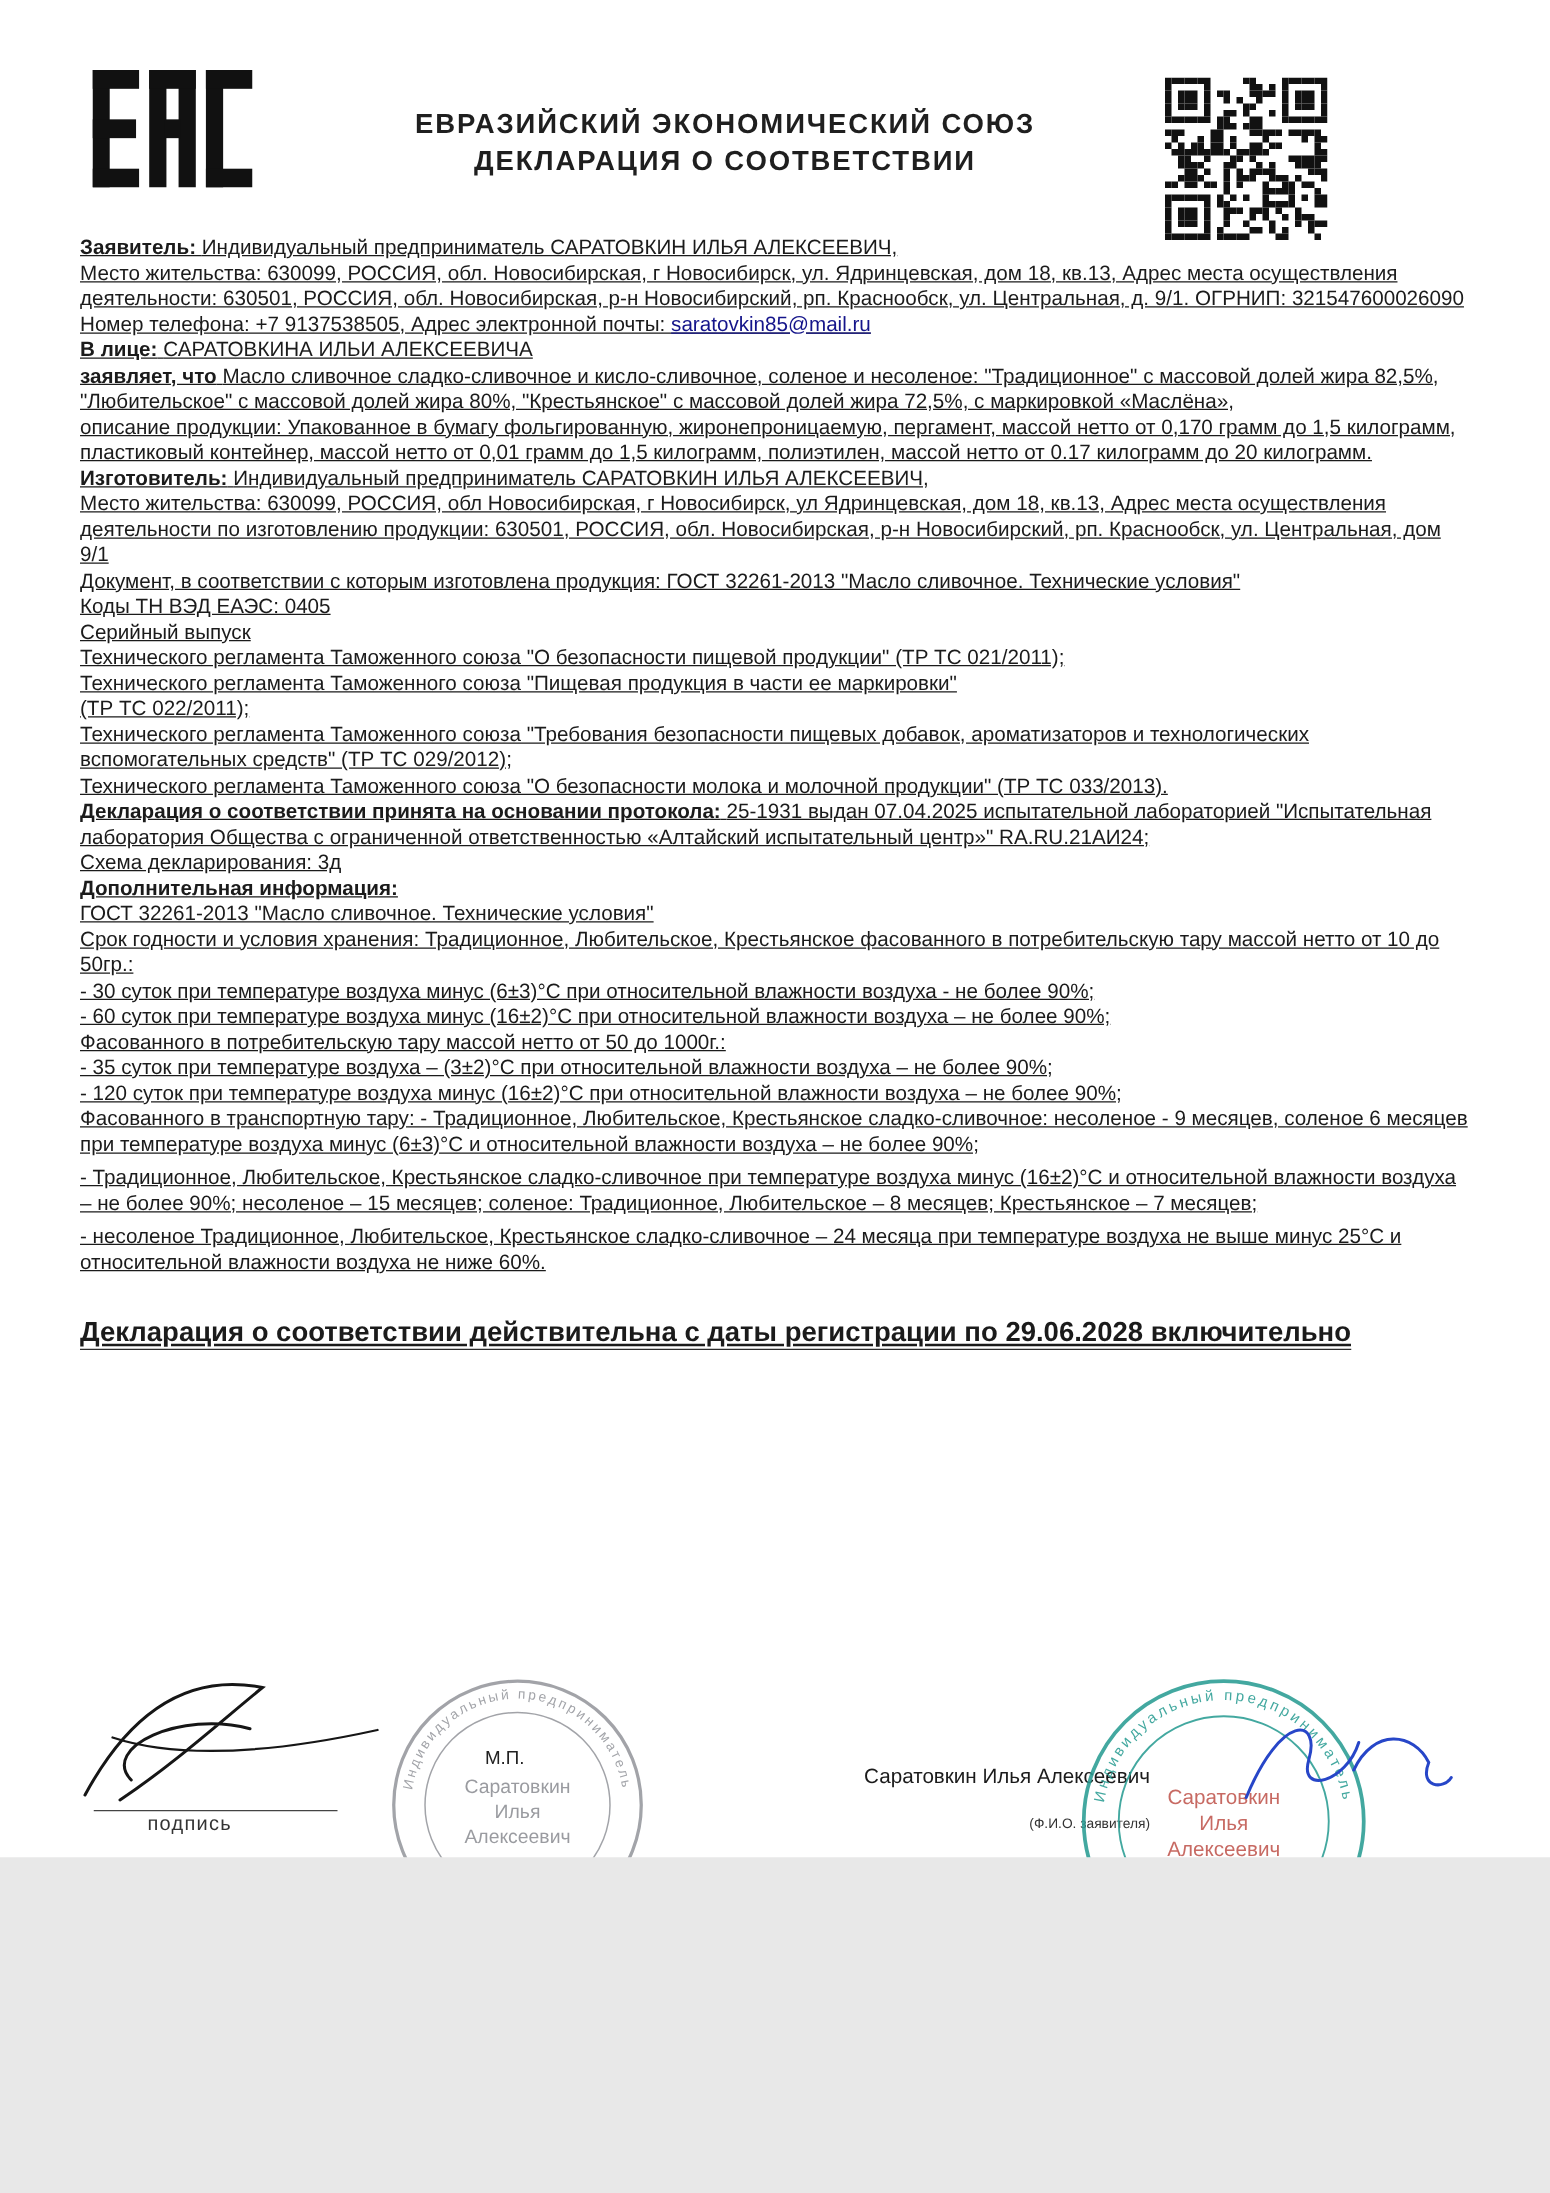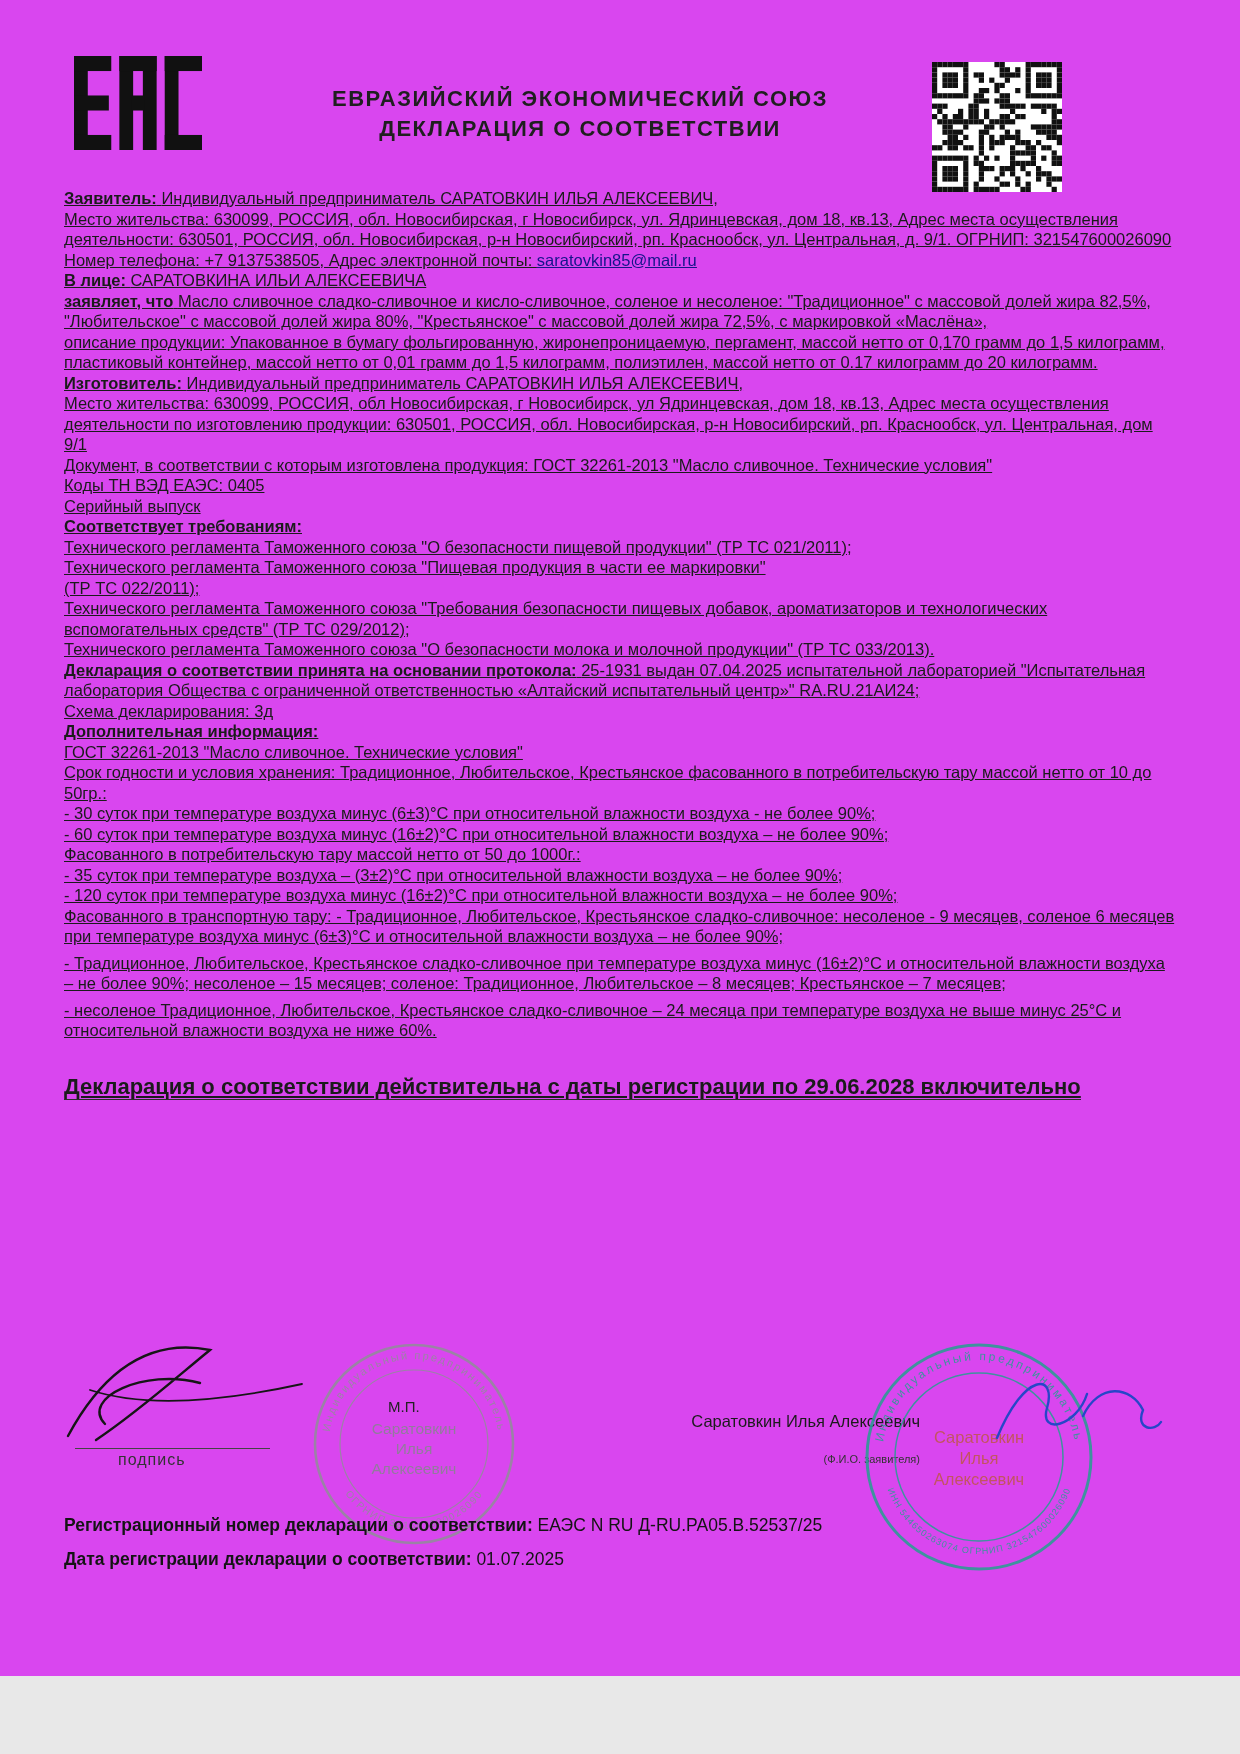--- a/index.html
+++ b/index.html
@@ -1,22 +1,22 @@
 <!DOCTYPE html>
 <html lang="ru"><head>
 <meta charset="utf-8">
 <style>
   * { box-sizing: border-box; margin: 0; padding: 0; }
   html,body { background:#e8e8e8; }
   .page {
     position: relative;
     width: 1240px;
-    height: 1676px;
+    height: 1486px;
     margin: 0 auto;
-    background: #d946ef;
+    background: #ffffff;
     color: #1c1c1c;
     font-family: "Liberation Sans", "DejaVu Sans", sans-serif;
     overflow: hidden;
   }
   
   .eac-logo { position:absolute; left:74px; top:56px; }
   .titles { position:absolute; left:250px; top:84px; width:660px; text-align:center; }
   .titles .t1, .titles .t2 {
     font-size:22px; font-weight:700; letter-spacing:1.5px; color:#1f1f1f; line-height:30px;
   }
@@ -390,21 +390,20 @@
     <p>Место жительства: 630099, РОССИЯ, обл. Новосибирская, г Новосибирск, ул. Ядринцевская, дом 18, кв.13, Адрес места осуществления деятельности: 630501, РОССИЯ, обл. Новосибирская, р-н Новосибирский, рп. Краснообск, ул. Центральная, д. 9/1. ОГРНИП: 321547600026090</p>
     <p><span>Номер телефона: +7 9137538505, Адрес электронной почты: </span><span class="email">saratovkin85@mail.ru</span></p>
     <p><span class="b">В лице:</span> <span>САРАТОВКИНА ИЛЬИ АЛЕКСЕЕВИЧА</span></p>
     <p><span class="b">заявляет, что</span> <span>Масло сливочное сладко-сливочное и кисло-сливочное, соленое и несоленое: "Традиционное" с массовой долей жира 82,5%, "Любительское" с массовой долей жира 80%, "Крестьянское" с массовой долей жира 72,5%, с маркировкой «Маслёна»,</span></p>
     <p>описание продукции: Упакованное в бумагу фольгированную, жиронепроницаемую, пергамент, массой нетто от 0,170 грамм до 1,5 килограмм, пластиковый контейнер, массой нетто от 0,01 грамм до 1,5 килограмм, полиэтилен, массой нетто от 0.17 килограмм до 20 килограмм.</p>
     <p><span class="b">Изготовитель:</span> <span>Индивидуальный предприниматель САРАТОВКИН ИЛЬЯ АЛЕКСЕЕВИЧ,</span></p>
     <p>Место жительства: 630099, РОССИЯ, обл Новосибирская, г Новосибирск, ул Ядринцевская, дом 18, кв.13, Адрес места осуществления деятельности по изготовлению продукции: 630501, РОССИЯ, обл. Новосибирская, р-н Новосибирский, рп. Краснообск, ул. Центральная, дом 9/1</p>
     <p>Документ, в соответствии с которым изготовлена продукция: ГОСТ 32261-2013 "Масло сливочное. Технические условия"</p>
     <p>Коды ТН ВЭД ЕАЭС: 0405</p>
     <p>Серийный выпуск</p>
-    <p><span class="b">Соответствует требованиям:</span></p>
     <p>Технического регламента Таможенного союза "О безопасности пищевой продукции" (ТР ТС 021/2011);</p>
     <p>Технического регламента Таможенного союза "Пищевая продукция в части ее маркировки"</p>
     <p>(ТР ТС 022/2011);</p>
     <p>Технического регламента Таможенного союза "Требования безопасности пищевых добавок, ароматизаторов и технологических вспомогательных средств" (ТР ТС 029/2012);</p>
     <p>Технического регламента Таможенного союза "О безопасности молока и молочной продукции" (ТР ТС 033/2013).</p>
     <p><span class="b">Декларация о соответствии принята на основании протокола:</span> <span>25-1931 выдан 07.04.2025 испытательной лабораторией "Испытательная лаборатория Общества с ограниченной ответственностью «Алтайский испытательный центр»" RA.RU.21АИ24;</span></p>
     <p>Схема декларирования: 3д</p>
     <p><span class="b">Дополнительная информация:</span></p>
     <p>ГОСТ 32261-2013 "Масло сливочное. Технические условия"</p>
     <p>Срок годности и условия хранения: Традиционное, Любительское, Крестьянское фасованного в потребительскую тару массой нетто от 10 до 50гр.:</p>

